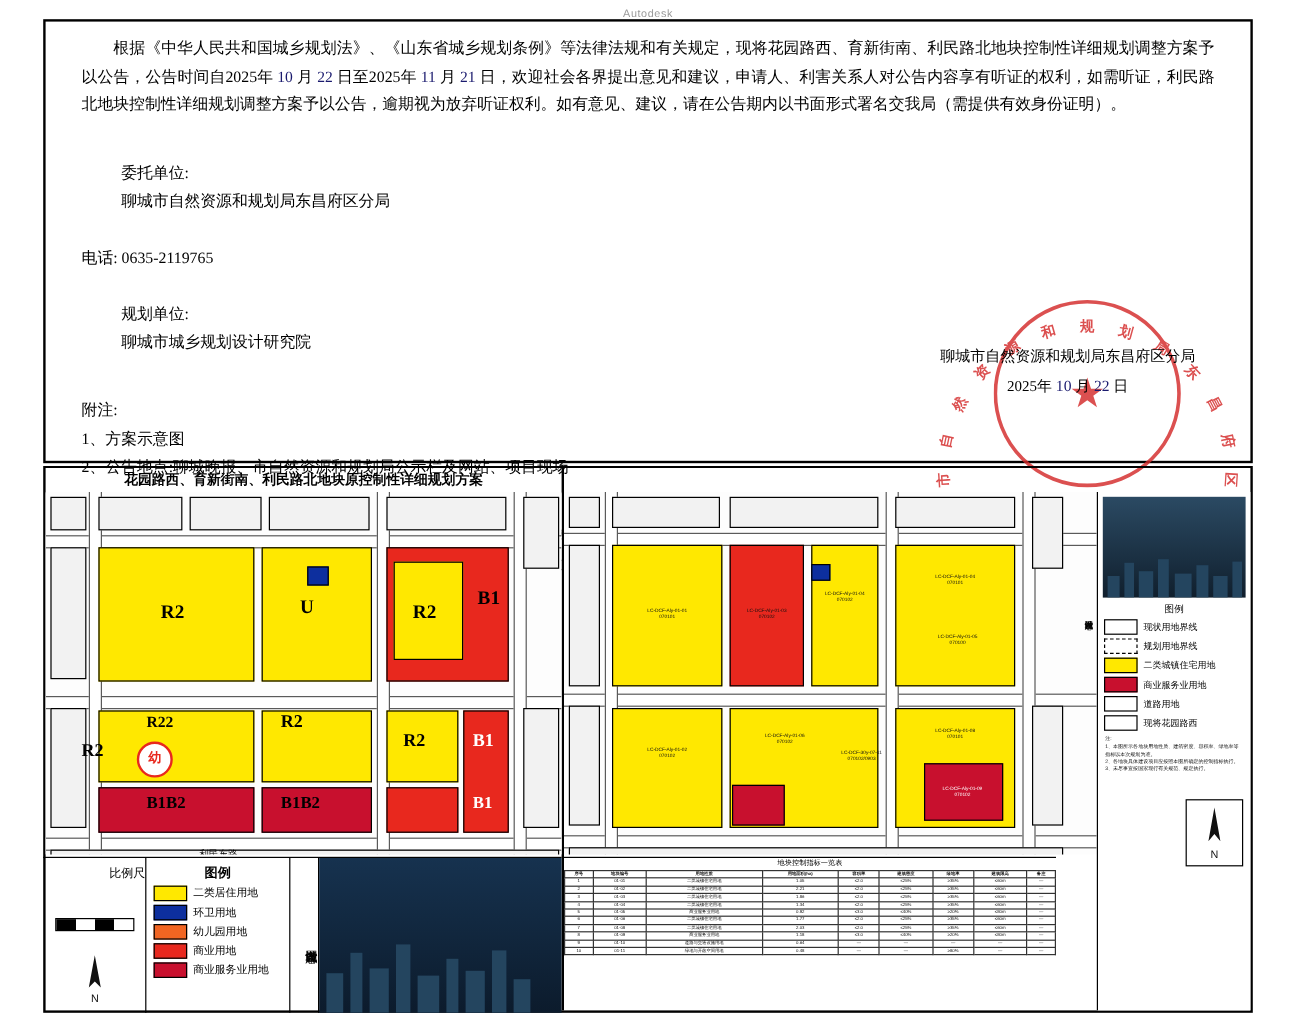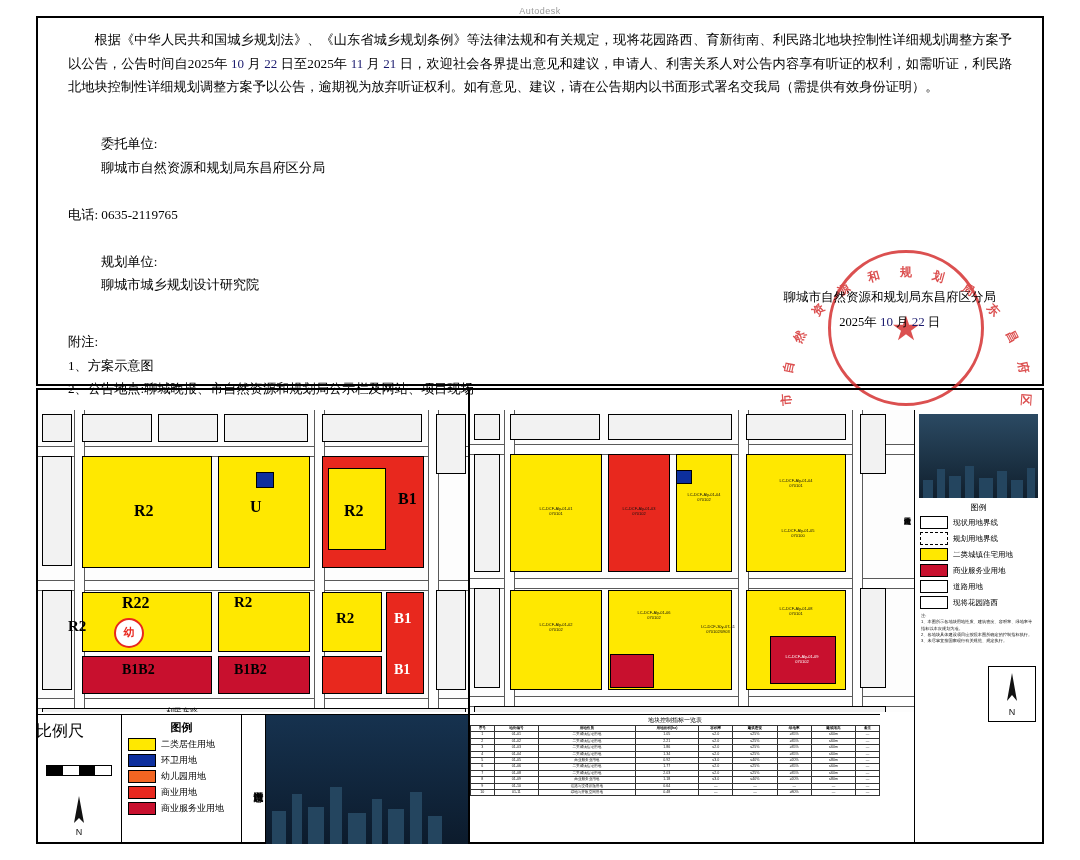--- a/index.html
+++ b/index.html
@@ -134,20 +134,21 @@
         <span>月</span>
         <span class="hand">22</span>
         <span>日</span>
       </div>
     </div>
   </div>
 
   <div class="maps">
 
     <div class="map-left">
+      <div class="map-hd">花园路西、育新街南、利民路北地块原控制性详细规划方案</div>
       <div class="plan" style="position:absolute;left:0;right:0;top:20px;bottom:130px;">
 
         <div class="road-h" style="left:0;right:0;top:36px;"></div>
         <div class="road-h" style="left:0;right:0;top:170px;"></div>
         <div class="road-h" style="left:0;right:0;top:288px;"></div>
         <div class="road-v" style="top:0;bottom:0;left:36px;"></div>
         <div class="road-v" style="top:0;bottom:0;left:276px;"></div>
         <div class="road-v" style="top:0;bottom:0;left:390px;"></div>
 
         <div class="blkc gry" style="left:4px;top:4px;width:30px;height:28px;"></div>
@@ -174,21 +175,21 @@
         <div class="blkc yel" style="left:284px;top:182px;width:60px;height:60px;"></div>
         <div class="blkc red" style="left:348px;top:182px;width:38px;height:102px;"></div>
         <div class="blkc red" style="left:284px;top:246px;width:60px;height:38px;"></div>
 
         <div class="kg" style="left:76px;top:208px;">幼</div>
 
         <span class="lbl" style="left:96px;top:92px;font-size:16px;">R2</span>
         <span class="lbl" style="left:212px;top:88px;font-size:16px;">U</span>
         <span class="lbl" style="left:306px;top:92px;font-size:16px;">R2</span>
         <span class="lbl" style="left:360px;top:80px;font-size:16px;">B1</span>
-        <span class="lbl" style="left:84px;top:184px;font-size:16px;">R22</span>
+        <span class="lbl" style="left:84px;top:184px;font-size:13px;">R22</span>
         <span class="lbl" style="left:196px;top:184px;font-size:15px;">R2</span>
         <span class="lbl" style="left:30px;top:208px;font-size:15px;">R2</span>
         <span class="lbl" style="left:298px;top:200px;font-size:15px;">R2</span>
         <span class="lbl" style="left:356px;top:200px;font-size:15px;color:#fff;">B1</span>
         <span class="lbl" style="left:84px;top:252px;font-size:14px;">B1B2</span>
         <span class="lbl" style="left:196px;top:252px;font-size:14px;">B1B2</span>
         <span class="lbl" style="left:356px;top:252px;font-size:14px;color:#fff;">B1</span>
 
         <span class="bottomlabel" style="left:128px;top:296px;">利民东路</span>
       </div>
@@ -298,21 +299,21 @@
             <polygon points="23,6 28,34 23,28 18,34" fill="#111"></polygon>
             <text x="23" y="48" font-size="9" text-anchor="middle" fill="#111">N</text>
           </svg>
         </div>
       </div>
     </div>
   </div>
 
   <div class="bottom">
     <div class="scalebox">
-      <div style="text-align:left;font-size:16px;font-family:'Liberation Serif',serif;margin-top:6px;">比例尺</div>
+      <div style="text-align:right;font-size:10px;font-family:'Liberation Serif',serif;margin-top:6px;">比例尺</div>
       <div class="ruler"></div>
       <div style="position:absolute;left:26px;top:78px;">
         <svg viewBox="0 0 34 44" width="34" height="44" aria-hidden="true">
           <polygon points="17,3 22,30 17,25 12,30" fill="#111"></polygon>
           <text x="17" y="42" font-size="9" text-anchor="middle" fill="#111">N</text>
         </svg>
       </div>
     </div>
 
     <div class="legbox">

